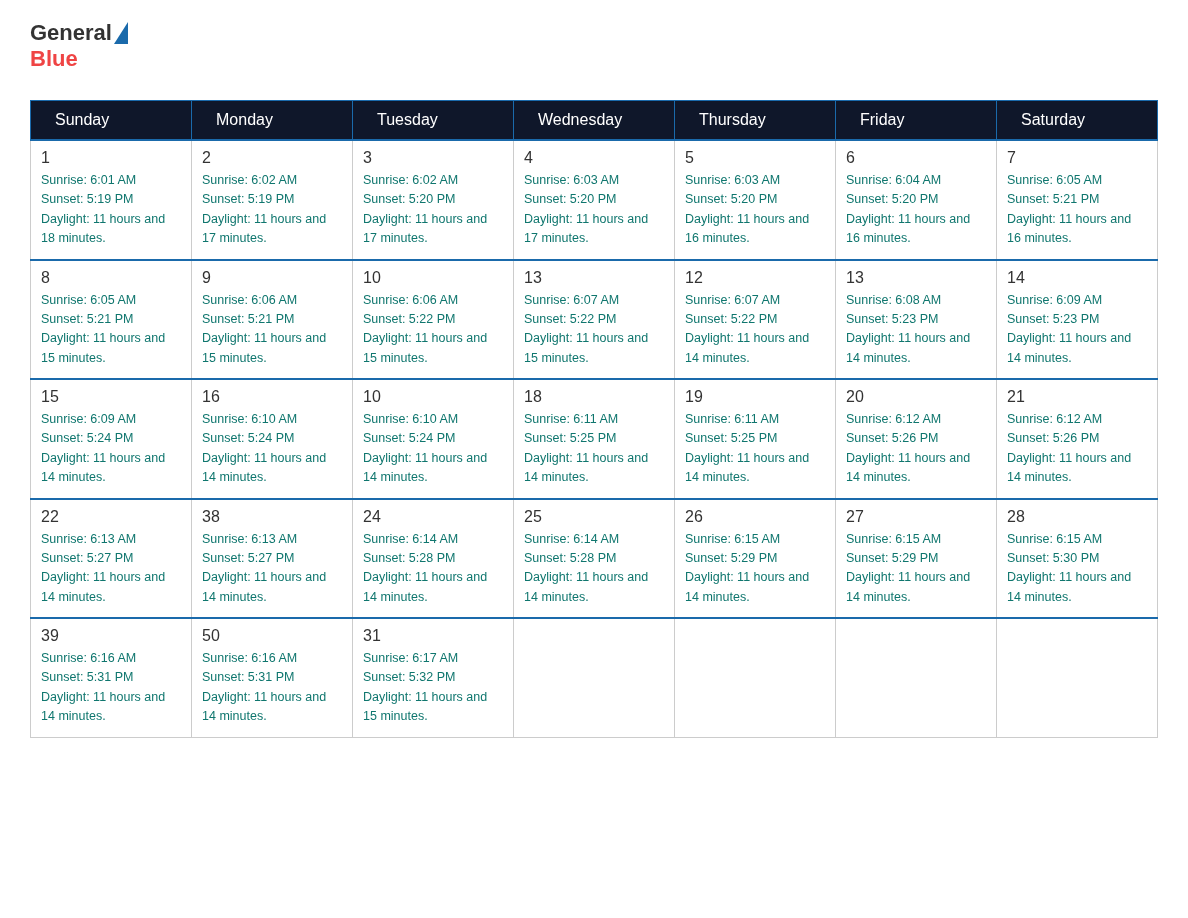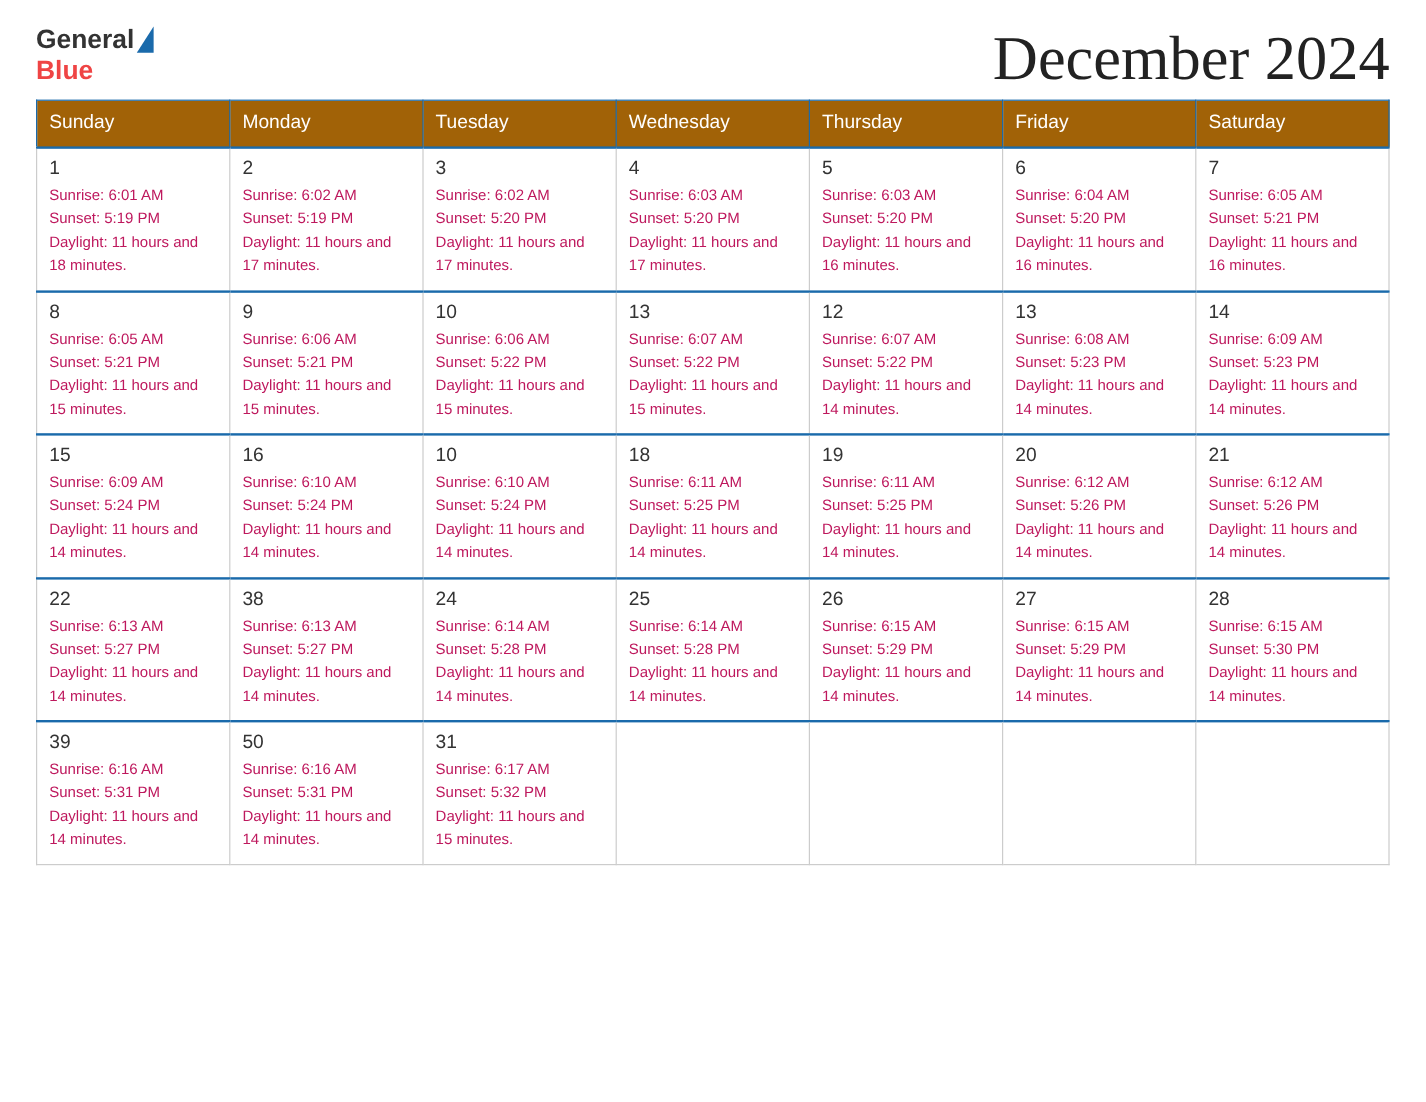--- a/index.html
+++ b/index.html
@@ -7,21 +7,21 @@
       font-family: Arial, sans-serif;
       background: #fff;
       width: 1188px;
       min-height: 918px;
       padding: 20px 30px;
     }
     .header {
       display: flex;
       justify-content: space-between;
       align-items: flex-start;
-      margin-bottom: 4px;
+      margin-bottom: 28px;
       gap: 37px;
     }
     .logo {
       display: flex;
       flex-direction: column;
       align-items: flex-start;
     }
     .logo-top {
       display: flex;
       align-items: center;
@@ -57,24 +57,24 @@
       font-size: 22px;
       color: #555;
       font-family: Georgia, serif;
       margin-top: 4px;
     }
     .calendar {
       width: 100%;
       border-collapse: collapse;
     }
     .calendar th {
-      background: #a16207;
+      background: #0f172a;
       color: #fff;
       text-align: left;
-      padding: 10px 10px;
+      padding: 10px 24px;
       font-size: 16px;
       font-weight: normal;
       border: 1px solid #1a6aab;
     }
     .calendar td {
       vertical-align: top;
       padding: 8px 10px 10px 10px;
       border: 1px solid #ccc;
       border-top: 2px solid #1a6aab;
       width: 14.28%;
@@ -90,21 +90,21 @@
     .day-number {
       font-size: 16px;
       font-weight: normal;
       color: #333;
       display: block;
       margin-bottom: 4px;
     }
     .day-info {
       font-size: 12.5px;
       line-height: 1.55;
-      color: #be185d;
+      color: #0f766e;
     }
     .calendar tr td {
       border-bottom: 1px solid #ccc;
     }
     
     .calendar tbody tr:not(:first-child) td {
       border-top: 2px solid #1a6aab;
     }
   </style>
 </head>
@@ -114,21 +114,20 @@
   <div class="logo">
     <div class="logo-top">
       <span style="color:#333; font-weight:bold; font-size:22px;">General</span>
       <span class="logo-triangle"></span>
     </div>
     <div>
       <span class="logo-blue">Blue</span>
     </div>
   </div>
   <div class="title-block">
-    <div class="month-title">December 2024</div>
   </div>
 </div>
 
 <table class="calendar">
   <thead>
     <tr>
       <th>Sunday</th>
       <th>Monday</th>
       <th>Tuesday</th>
       <th>Wednesday</th>

